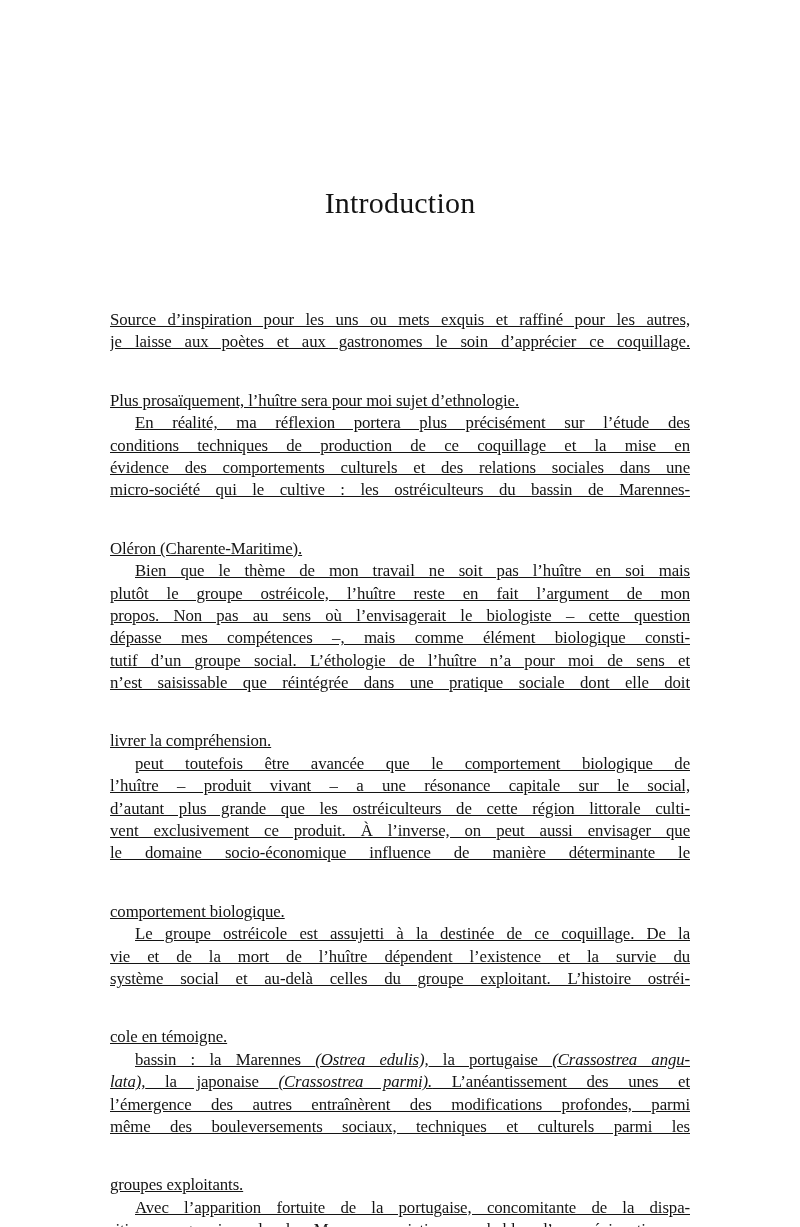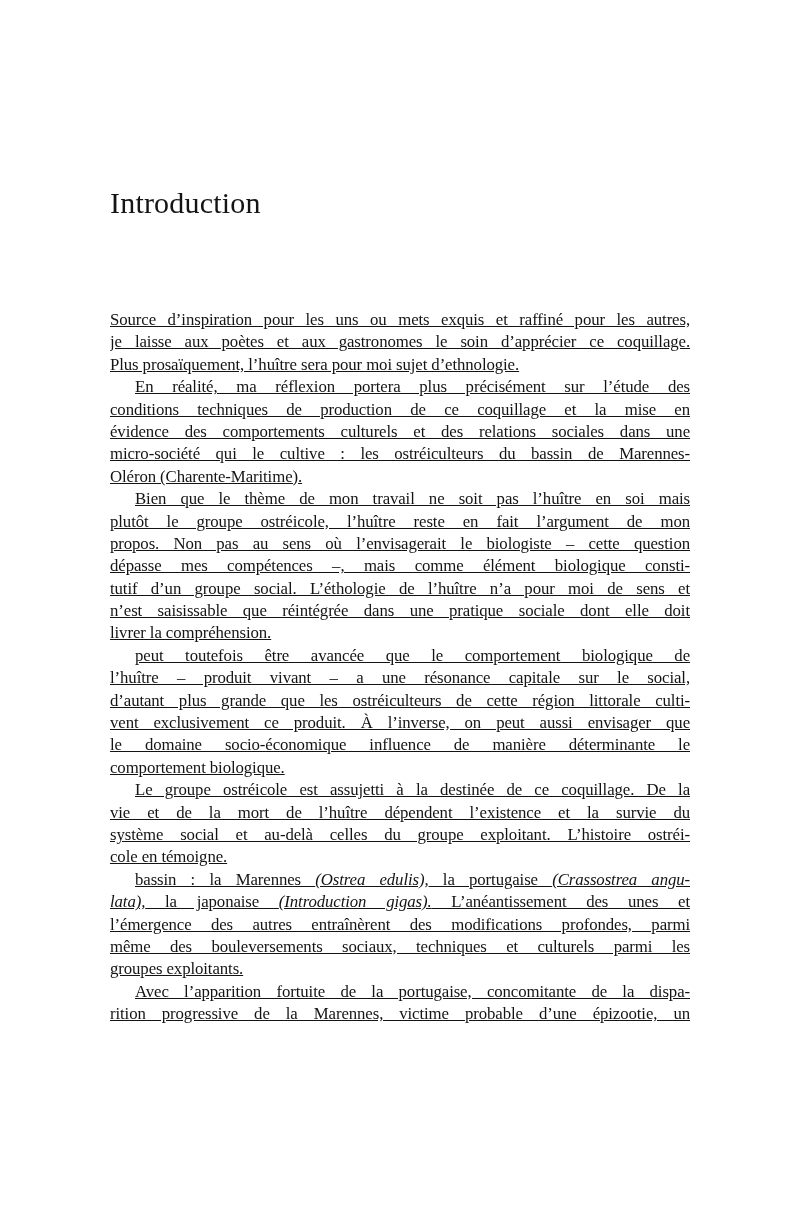--- a/index.html
+++ b/index.html
@@ -14,21 +14,21 @@
   .book-page {
     position: absolute;
     inset: 0;
     background: #ffffff;
   }
   .page-title {
     position: absolute;
     top: 185px;
     left: 110px;
     width: 580px;
-    text-align: left;
+    text-align: center;
     font-size: 30px;
     line-height: 36px;
     font-weight: normal;
     margin: 0;
     letter-spacing: 0.2px;
   }
   .page-body {
     position: absolute;
     top: 309px;
     left: 110px;
@@ -41,20 +41,21 @@
   .para.indent .line:first-child { text-indent: 25px; }
   .line {
     height: 22.4px;
     overflow: hidden;
     text-align: justify;
     text-align-last: justify;
     white-space: normal;
   }
   .line.last {
     text-align-last: left;
+    margin-top: 36px;
   }
   .line em { font-style: italic; }
 </style>
 </head>
 <body>
 
 <div class="book-page">
   <h1 class="page-title">Introduction</h1>
   <div class="page-body">
       <div class="para">
@@ -87,21 +88,21 @@
         <div class="line last"><span>comportement biologique.</span></div>
       </div>
       <div class="para indent">
         <div class="line"><span>Le groupe ostréicole est assujetti à la destinée de ce coquillage. De la</span></div>
         <div class="line"><span>vie et de la mort de l’huître dépendent l’existence et la survie du</span></div>
         <div class="line"><span>système social et au-delà celles du groupe exploitant. L’histoire ostréi-</span></div>
         <div class="line last"><span>cole en témoigne.</span></div>
       </div>
       <div class="para indent">
         <div class="line"><span>bassin : la Marennes </span><em>(Ostrea edulis),</em><span> la portugaise </span><em>(Crassostrea angu-</em></div>
-        <div class="line"><em>lata),</em><span> la japonaise </span><em>(Introduction gigas).</em><span> L’anéantissement des unes et</span></div>
+        <div class="line"><em>lata),</em><span> la japonaise </span><em>(Crassostrea parmi).</em><span> L’anéantissement des unes et</span></div>
         <div class="line"><span>l’émergence des autres entraînèrent des modifications profondes, parmi</span></div>
         <div class="line"><span>même des bouleversements sociaux, techniques et culturels parmi les</span></div>
         <div class="line last"><span>groupes exploitants.</span></div>
       </div>
       <div class="para indent">
         <div class="line"><span>Avec l’apparition fortuite de la portugaise, concomitante de la dispa-</span></div>
         <div class="line"><span>rition progressive de la Marennes, victime probable d’une épizootie, un</span></div>
       </div>
     </div>
 </div>

